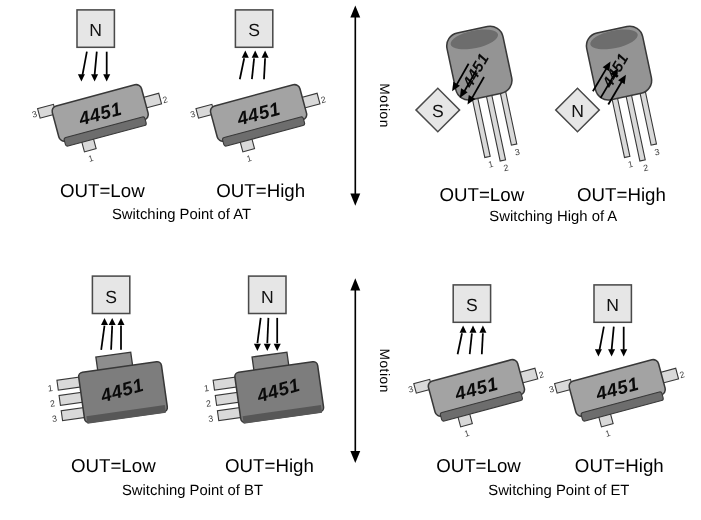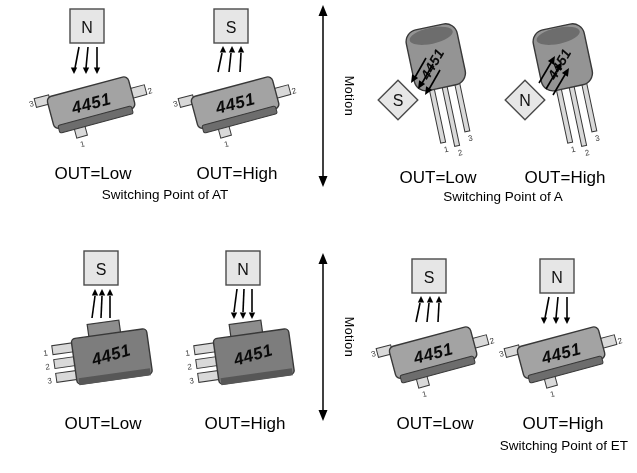--- a/index.html
+++ b/index.html
@@ -161,21 +161,21 @@
         <line x1="41" y1="81" x2="54" y2="59"></line>
           <polygon points="0,0 -8,-3.5 -8,3.5" transform="translate(57 54) rotate(-59)"></polygon>
         <line x1="48" y1="87" x2="61" y2="65"></line>
           <polygon points="0,0 -8,-3.5 -8,3.5" transform="translate(64 60) rotate(-59)"></polygon>
       </g>
     </svg>
   </div>
 
   <div class="out" style="left:373px;top:168px;width:130px;">OUT=Low</div>
   <div class="out" style="left:500px;top:168px;width:130px;">OUT=High</div>
-  <div class="caption" style="left:383px;top:189px;width:240px;">Switching Point of A</div>
+  <div class="caption" style="left:383px;top:189px;width:240px;">Switching High of A</div>
 
   <div class="abs" style="left:38px;top:248px;">
     <svg width="130" height="160" viewBox="0 0 130 160">
       <g>
         <rect class="magnet" x="46" y="3" width="34" height="34"></rect>
         <text class="mtext" x="63" y="27">S</text>
       </g>
       <g class="arrows">
         <line x1="54" y1="70" x2="57" y2="48"></line>
           <polygon points="57,41 53.8,47.5 60.2,47.5"></polygon>
@@ -223,20 +223,21 @@
         <text class="chip" x="74" y="113" transform="rotate(-8 74 110)">4451</text>
         <text class="pin" x="9" y="99">1</text>
         <text class="pin" x="9" y="113">2</text>
         <text class="pin" x="9" y="127">3</text>
       </g>
     </svg>
   </div>
 
   <div class="out" style="left:38px;top:414px;width:130px;">OUT=Low</div>
   <div class="out" style="left:180px;top:414px;width:130px;">OUT=High</div>
+  <div class="caption" style="left:30px;top:438px;width:290px;">Switching Point of BT</div>
 
   <div class="abs motion" style="left:314px;top:252px;width:46px;height:170px;">
     <svg width="20" height="170" viewBox="0 0 20 170">
       <line class="motion-line" x1="9" y1="9" x2="9" y2="161"></line>
       <polygon points="9,1 4.5,12 13.5,12"></polygon>
       <polygon points="9,169 4.5,158 13.5,158"></polygon>
     </svg>
     <span class="motion-label">Motion</span>
   </div>
 
@@ -291,15 +292,15 @@
         <text class="chip" x="64" y="103">4451</text>
         <text class="pin" x="6" y="85">3</text>
         <text class="pin" x="124" y="103">2</text>
         <text class="pin" x="45" y="137">1</text>
       </g>
     </svg>
   </div>
 
   <div class="out" style="left:370px;top:414px;width:130px;">OUT=Low</div>
   <div class="out" style="left:498px;top:414px;width:130px;">OUT=High</div>
-  <div class="caption" style="left:388px;top:438px;width:240px;text-align:right;">Switching Point of ET</div>
+  <div class="caption" style="left:388px;top:438px;width:240px;">Switching Point of ET</div>
 
 </div>
 
 </body></html>

